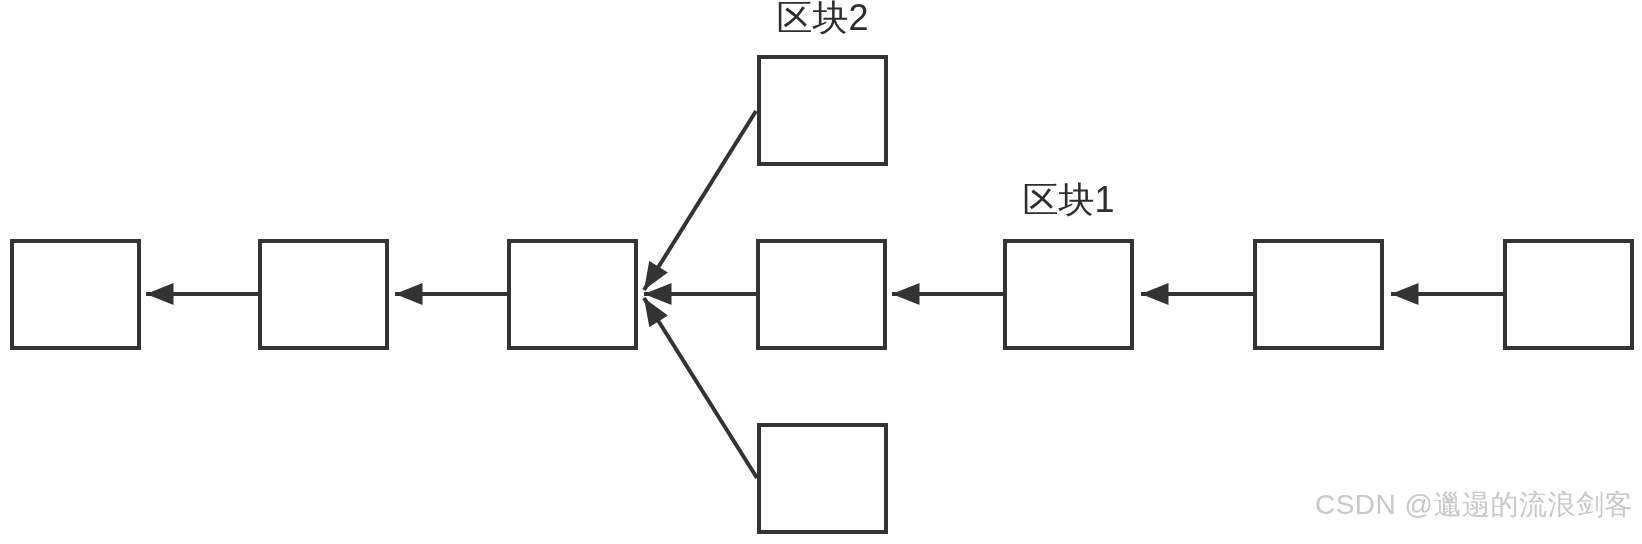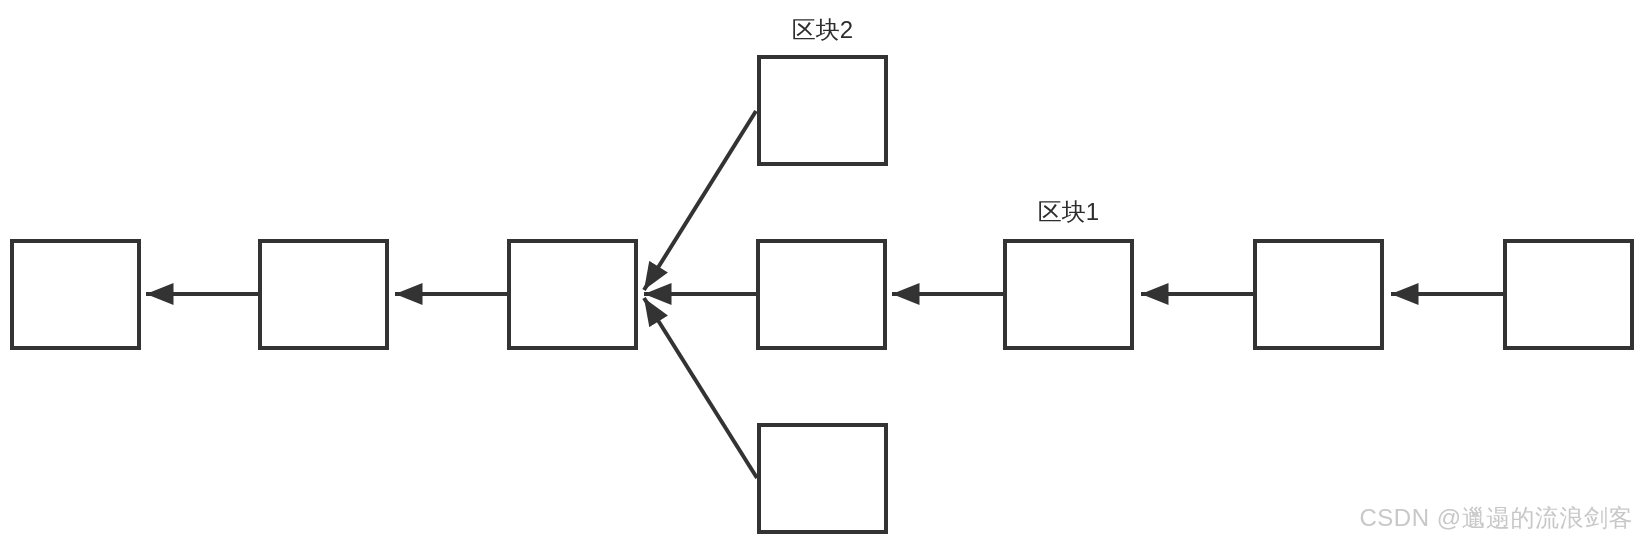--- a/index.html
+++ b/index.html
@@ -36,35 +36,34 @@
   .node-4  { left: 756px;  top: 239px; }
   .node-5  { left: 1003px; top: 239px; }
   .node-6  { left: 1253px; top: 239px; }
   .node-7  { left: 1503px; top: 239px; }
   .node-top    { left: 757px; top: 55px;  }
   .node-bottom { left: 757px; top: 423px; }
   .node-label {
     position: absolute;
     width: 131px;
     text-align: center;
-    font-size: 24px;
+    font-size: 36px;
     line-height: 32px;
     color: #2d2d2d;
     white-space: nowrap;
-    margin-top: 12px;
   }
   .label-top-fork { left: 757px;  top: 2px;   }
   .label-block1   { left: 1003px; top: 184px; }
   .label-block3   { left: 1253px; top: 183px; }
   .label-block4   { left: 1503px; top: 183px; }
   .watermark {
     position: absolute;
     right: 9px;
-    bottom: 10px;
-    font-size: 24px;
+    bottom: 20px;
+    font-size: 28px;
     color: #c8c8c8;
     letter-spacing: 0.5px;
     white-space: nowrap;
   }
 </style>
 </head>
 <body>
 
 <div class="canvas">
 

